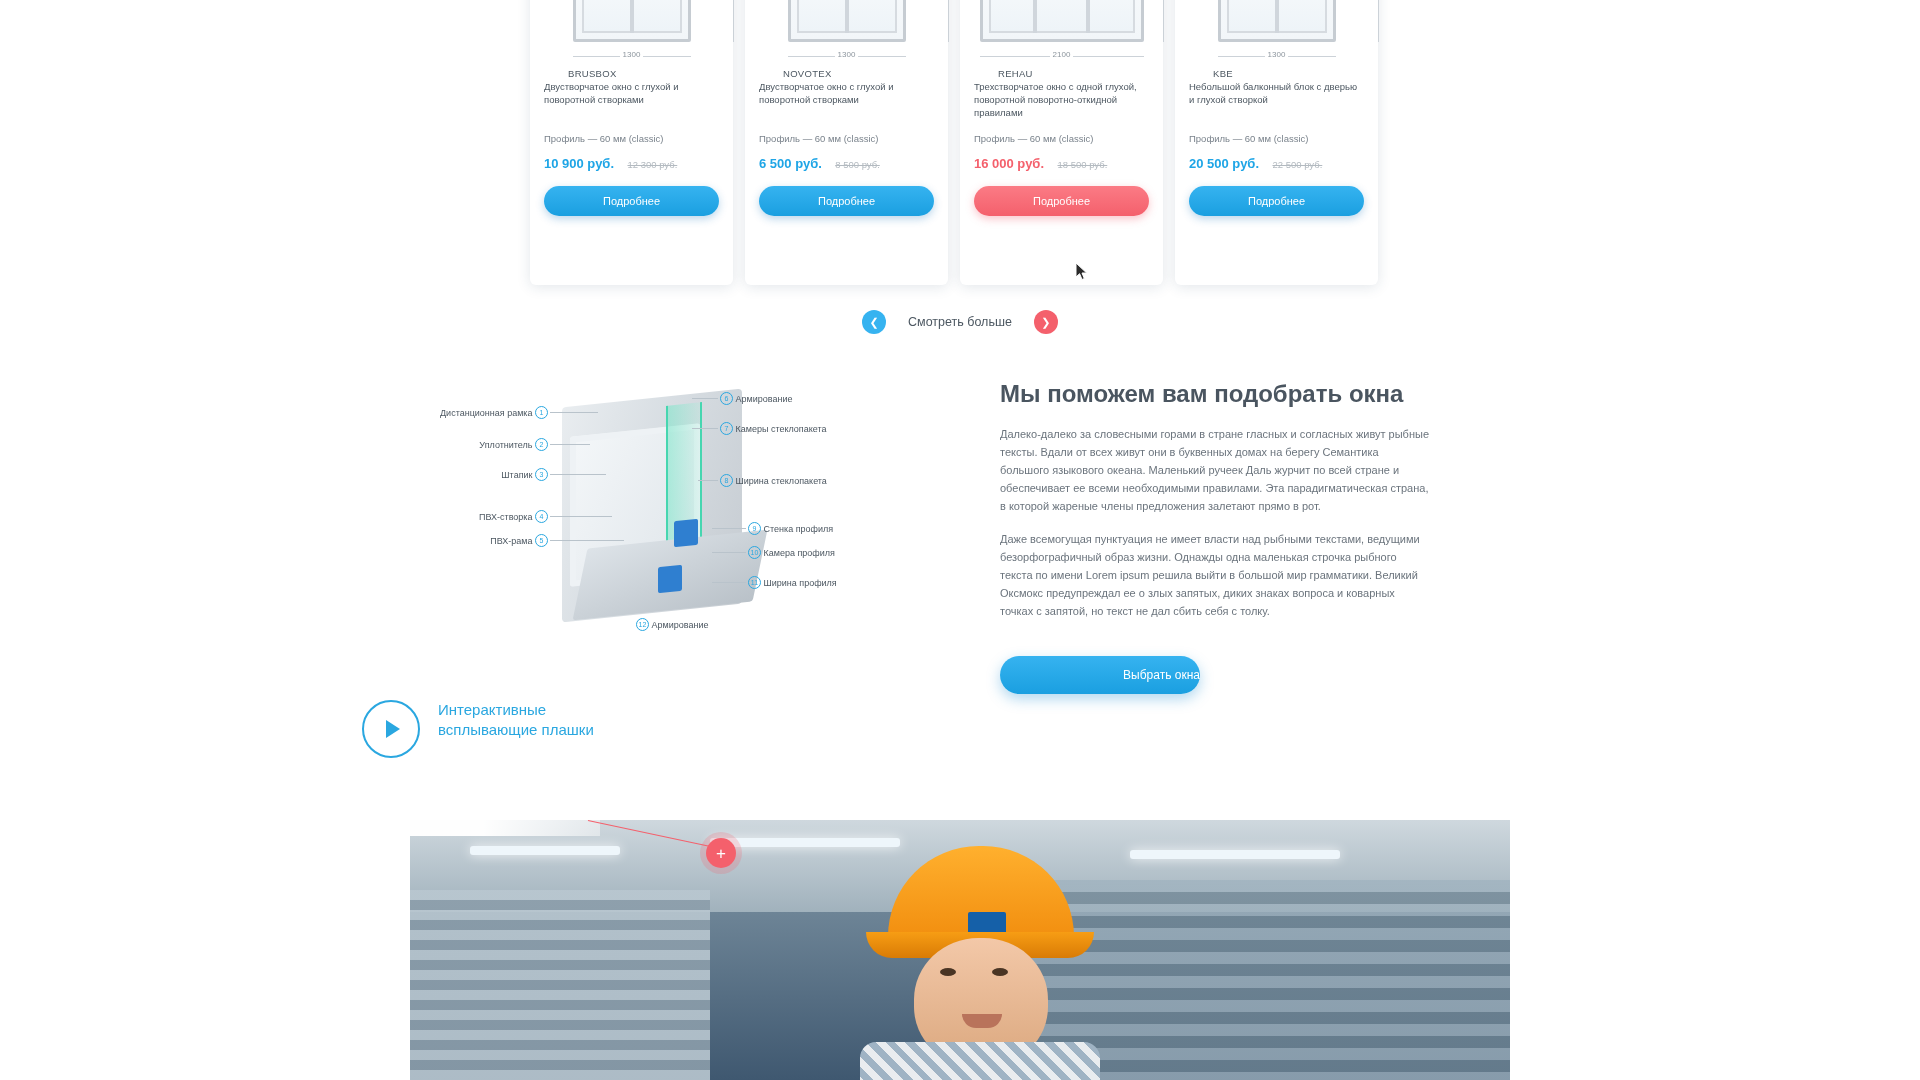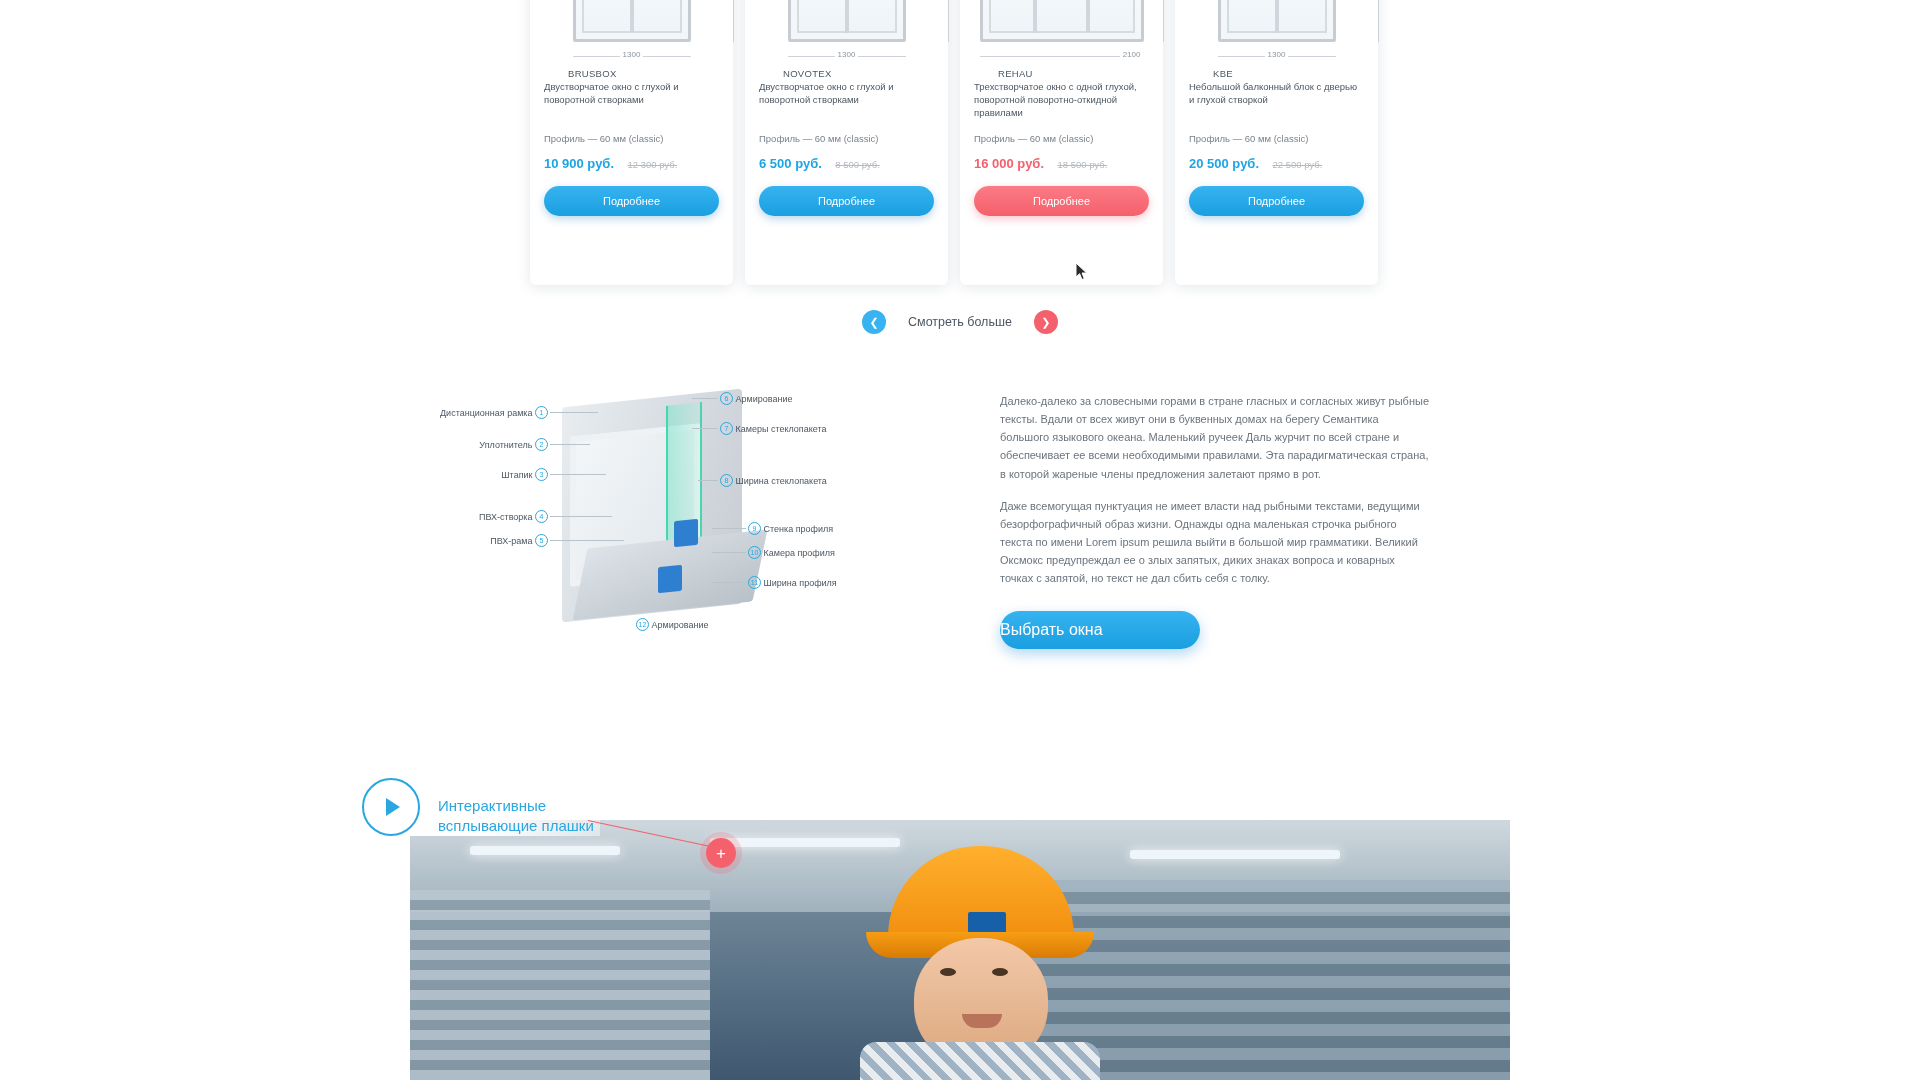--- a/index.html
+++ b/index.html
@@ -85,21 +85,21 @@
   }
   .dim-h {
     position: absolute;
     left: 50%; transform: translateX(-50%);
     bottom: -20px;
     width: 118px;
     text-align: center;
     font-size: 8px;
     color: #8d969e;
   }
-  .dim-h.wide { width: 164px; text-align: right; }
+  .dim-h.wide { width: 164px; }
   .dim-h .bar {
     position: absolute; left: 0; right: 0; top: 6px; height: 1px; background: #ccd2d8;
   }
   .dim-h span { position: relative; background: #fff; padding: 0 3px; }
   .dim-v {
     position: absolute;
     right: -18px; top: 150px;
     height: 128px; width: 14px;
     font-size: 8px; color: #8d969e;
   }
@@ -213,24 +213,24 @@
 
   .help-text { position: absolute; left: 590px; top: 10px; width: 430px; }
   .help-title {
     font-size: 24px; color: #4a5560; font-weight: bold; line-height: 1.2; margin: 0 0 16px 0;
   }
   .help-p {
     font-size: 11px; color: #6b747d; line-height: 1.65; margin: 12px 0 14px 0;
   }
   .help-btn {
     display: block; width: 200px; height: 38px; line-height: 38px;
-    margin-top: 24px;
+    margin-top: 36px;
     border-radius: 20px;
     background: linear-gradient(180deg,#36b3f0,#1a9fe0);
-    color: #fff; font-size: 16px; text-align: left;
+    color: #fff; font-size: 12px; text-align: right;
     box-shadow: 0 5px 14px rgba(30,140,210,.35);
   }
 
   
   .hero {
     position: absolute; left: 0; top: 820px; width: 1100px; height: 260px;
     background: linear-gradient(180deg,#7b93a6 0%, #5d7688 40%, #46607a 100%);
     overflow: hidden;
   }
   .hero-ceiling {
@@ -282,21 +282,21 @@
     position: absolute; left: 10px; top: 196px; width: 240px; height: 64px;
     background: repeating-linear-gradient(45deg,#e9ecef 0 7px,#9fb3c4 7px 14px);
     border-radius: 16px 16px 0 0;
   }
 
   
   .callout {
     position: absolute; left: -70px; top: 700px;
     width: 260px; height: 136px;
     background: linear-gradient(90deg, rgba(255,255,255,.98) 55%, rgba(255,255,255,.45) 100%);
-    display: flex; align-items: flex-end; gap: 18px;
+    display: flex; align-items: flex-start; gap: 18px;
     padding-left: 22px;
   }
   .callout-play {
     width: 58px; height: 58px; border-radius: 50%;
     border: 2px solid #2aa7e0;
     display: flex; align-items: center; justify-content: center;
     flex: 0 0 auto;
   }
   .callout-play .tri {
     width: 0; height: 0;
@@ -529,20 +529,21 @@
 
         <div class="line" style="left:262px; top:28px; width:26px;"></div>
         <div class="line" style="left:262px; top:58px; width:26px;"></div>
         <div class="line" style="left:268px; top:110px; width:20px;"></div>
         <div class="line" style="left:282px; top:158px; width:34px;"></div>
         <div class="line" style="left:282px; top:182px; width:34px;"></div>
         <div class="line" style="left:282px; top:212px; width:34px;"></div>
       </div>
 
       <div class="help-text">
+        <h2 class="help-title">Мы поможем вам подобрать окна</h2>
         <p class="help-p">Далеко-далеко за словесными горами в стране гласных и согласных живут рыбные тексты. Вдали от всех живут они в буквенных домах на берегу Семантика большого языкового океана. Маленький ручеек Даль журчит по всей стране и обеспечивает ее всеми необходимыми правилами. Эта парадигматическая страна, в которой жареные члены предложения залетают прямо в рот.</p>
         <p class="help-p">Даже всемогущая пунктуация не имеет власти над рыбными текстами, ведущими безорфографичный образ жизни. Однажды одна маленькая строчка рыбного текста по имени Lorem ipsum решила выйти в большой мир грамматики. Великий Оксмокс предупреждал ее о злых запятых, диких знаках вопроса и коварных точках с запятой, но текст не дал сбить себя с толку.</p>
         <a class="help-btn">Выбрать окна</a>
       </div>
     </div>
 
     <div class="hero">
       <div class="hero-ceiling"></div>
       <div class="hero-lamp" style="left:60px; top:26px; width:150px;"></div>
       <div class="hero-lamp" style="left:300px; top:18px; width:190px;"></div>

